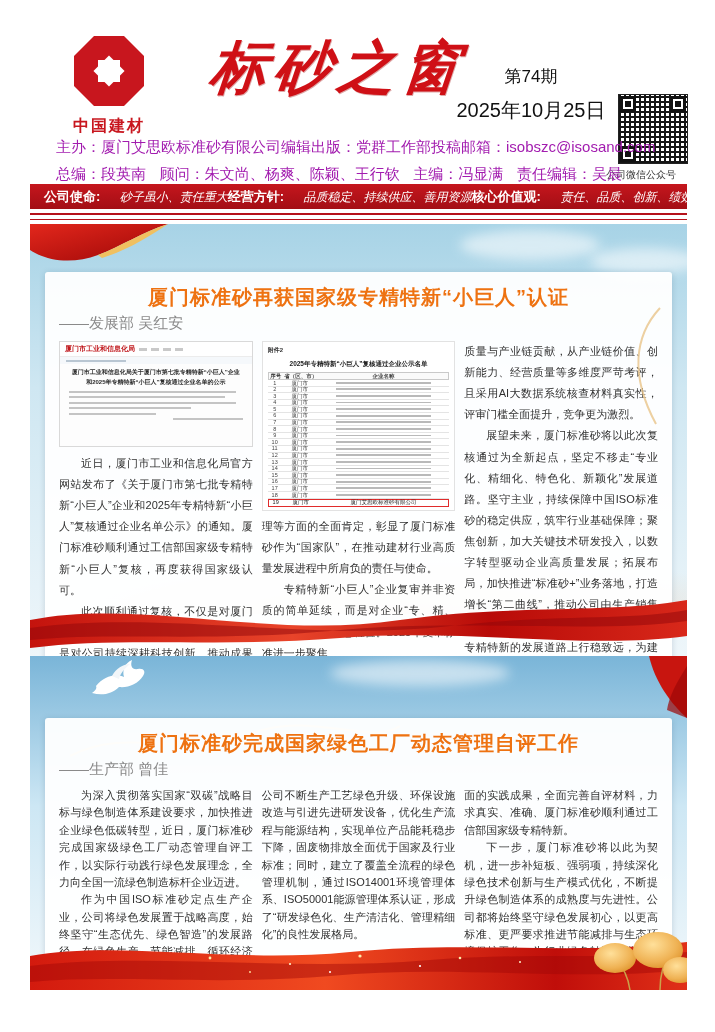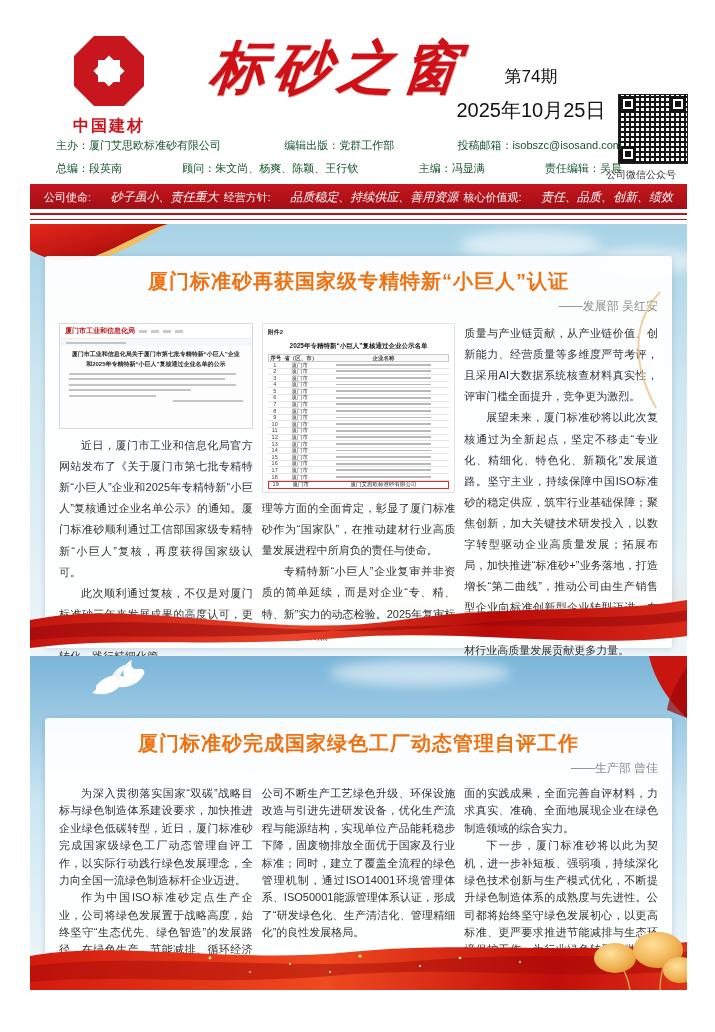--- a/index.html
+++ b/index.html
@@ -25,52 +25,52 @@
   .qr { position:absolute; right:0; top:66px; width:70px; height:70px; background:#fff;
     border:1px solid #222; position:absolute;
     background-image:
       repeating-linear-gradient(90deg,#151515 0 2px,transparent 2px 5px),
       repeating-linear-gradient(0deg,#151515 0 2px,#ffffff 2px 5px); }
   .fp { position:absolute; width:16px; height:16px; border:3px solid #111; background:#fff; }
   .fp::after { content:""; position:absolute; inset:2px; background:#111; }
   .fp.tl { left:1px; top:1px; } .fp.tr { right:1px; top:1px; } .fp.bl { left:1px; bottom:1px; }
   .qr-caption { position:absolute; right:-10px; top:140px; width:92px; text-align:left;
     font-size:10px; color:#333; }
-  .masthead { position:absolute; left:26px; top:110px; width:566px; font-size:11px; color:#14532d; }
+  .masthead { position:absolute; left:26px; top:110px; width:566px; font-size:15px; color:#a21caf; }
   .mh-row { display:flex; justify-content:space-between; margin-bottom:8px; white-space:nowrap; }
 
   
   .mission { position:absolute; top:184px; left:30px; width:657px; height:25px;
     background:linear-gradient(#c5161d,#a30e15); color:#fff;
     display:flex; align-items:center; justify-content:space-between; padding:0 14px; }
   .m-item { white-space:nowrap; }
-  .m-label { font-weight:normal; font-size:11px; }
+  .m-label { font-weight:bold; font-size:13px; }
   .m-value { font-size:12px; font-style:italic; font-family:"DejaVu Serif","Liberation Serif",serif; margin-left:15px; }
   .rule-double { position:absolute; top:213px; left:30px; width:657px; height:7px;
     border-top:2px solid #b5121b; border-bottom:1px solid #b5121b; }
 
   
   .section { position:absolute; left:30px; width:657px; overflow:hidden; }
   .section1 { top:224px; height:432px;
     background:linear-gradient(180deg,#a7d3e6 0%,#cfe7f2 38%,#eef6fa 100%); }
   .section2 { top:656px; height:334px;
     background:linear-gradient(180deg,#7ab5d8 0%,#cde7f4 45%,#f2f8fb 100%); }
   .cloud { position:absolute; background:#fff; opacity:.55; border-radius:50%; filter:blur(6px); }
   .flag { position:absolute; left:0; top:0; }
   .corner-ribbon { position:absolute; right:0; top:0; }
 
   .card { position:absolute; left:15px; width:627px; background:rgba(255,255,255,.95);
     border-radius:3px; box-shadow:0 1px 6px rgba(30,60,90,.18); padding:8px 14px; }
-  .card1 { top:32px; height:392px; }
+  .card1 { top:48px; height:392px; }
   .card2 { top:30px; height:274px;margin-top:32px; }
   .swoosh { position:absolute; pointer-events:none; }
 
   .art-title { font-size:20px; font-weight:bold; color:#ee7211; text-align:center;
     margin:4px 0 3px; letter-spacing:1px; }
-  .byline { font-size:12px; color:#8a8a8a; text-align:right; margin-bottom:8px; }
+  .byline { font-size:15px; color:#8a8a8a; text-align:left; margin-bottom:8px; }
   .cols { display:flex; gap:9px; }
   .col { flex:1; min-width:0; font-size:11px; color:#303030; text-align:justify; }
   .a1 .col { line-height:1.92; }
   .a2 .col { line-height:1.58; }
   .col p { text-indent:2em; }
   .col p.cont { text-indent:0; }
 
   
   .doc-mock { height:106px; border:1px solid #d9d9d9; background:#fdfdfd; margin-bottom:6px;
     overflow:hidden; }
@@ -403,21 +403,21 @@
       <div class="byline">——生产部 曾佳</div>
       <div class="cols">
         <div class="col">
           <p>为深入贯彻落实国家“双碳”战略目标与绿色制造体系建设要求，加快推进企业绿色低碳转型，近日，厦门标准砂完成国家级绿色工厂动态管理自评工作，以实际行动践行绿色发展理念，全力向全国一流绿色制造标杆企业迈进。</p>
           <p>作为中国ISO标准砂定点生产企业，公司将绿色发展置于战略高度，始终坚守“生态优先、绿色智造”的发展路径，在绿色生产、节能减排、循环经济等方面持续深耕。多年来，</p>
         </div>
         <div class="col">
           <p class="cont">公司不断生产工艺绿色升级、环保设施改造与引进先进研发设备，优化生产流程与能源结构，实现单位产品能耗稳步下降，固废物排放全面优于国家及行业标准；同时，建立了覆盖全流程的绿色管理机制，通过ISO14001环境管理体系、ISO50001能源管理体系认证，形成了“研发绿色化、生产清洁化、管理精细化”的良性发展格局。</p>
         </div>
         <div class="col">
-          <p class="cont">面的实践成果，全面完善自评材料，力求真实、准确、全面地展现企业在绿色制造领域的综合实力。</p>
+          <p class="cont">面的实践成果，全面完善自评材料，力求真实、准确、厦门标准砂顺利通过工信部国家级专精特新。</p>
           <p>下一步，厦门标准砂将以此为契机，进一步补短板、强弱项，持续深化绿色技术创新与生产模式优化，不断提升绿色制造体系的成熟度与先进性。公司都将始终坚守绿色发展初心，以更高标准、更严要求推进节能减排与生态环境保护工作，为行业绿色转型提供实践经验，为实现“双碳”目标贡献企业力量。</p>
         </div>
       </div>
     </div>
 
     <svg class="ribbon-band" height="58" viewBox="0 0 657 58" preserveAspectRatio="none">
       <defs>
         <linearGradient id="rg2" x1="0" y1="0" x2="1" y2="0">
           <stop offset="0" stop-color="#d31a0e"></stop>
             <stop offset=".45" stop-color="#f04a20"></stop>

